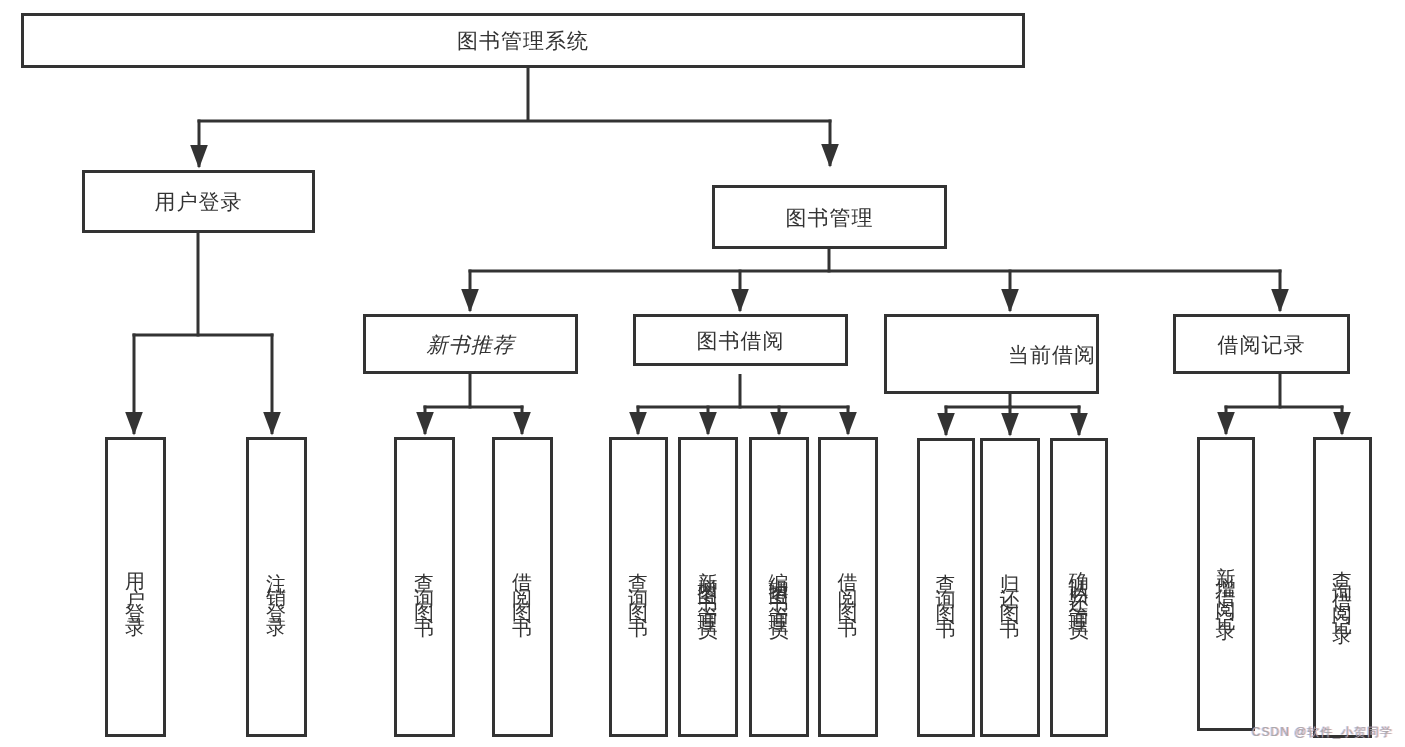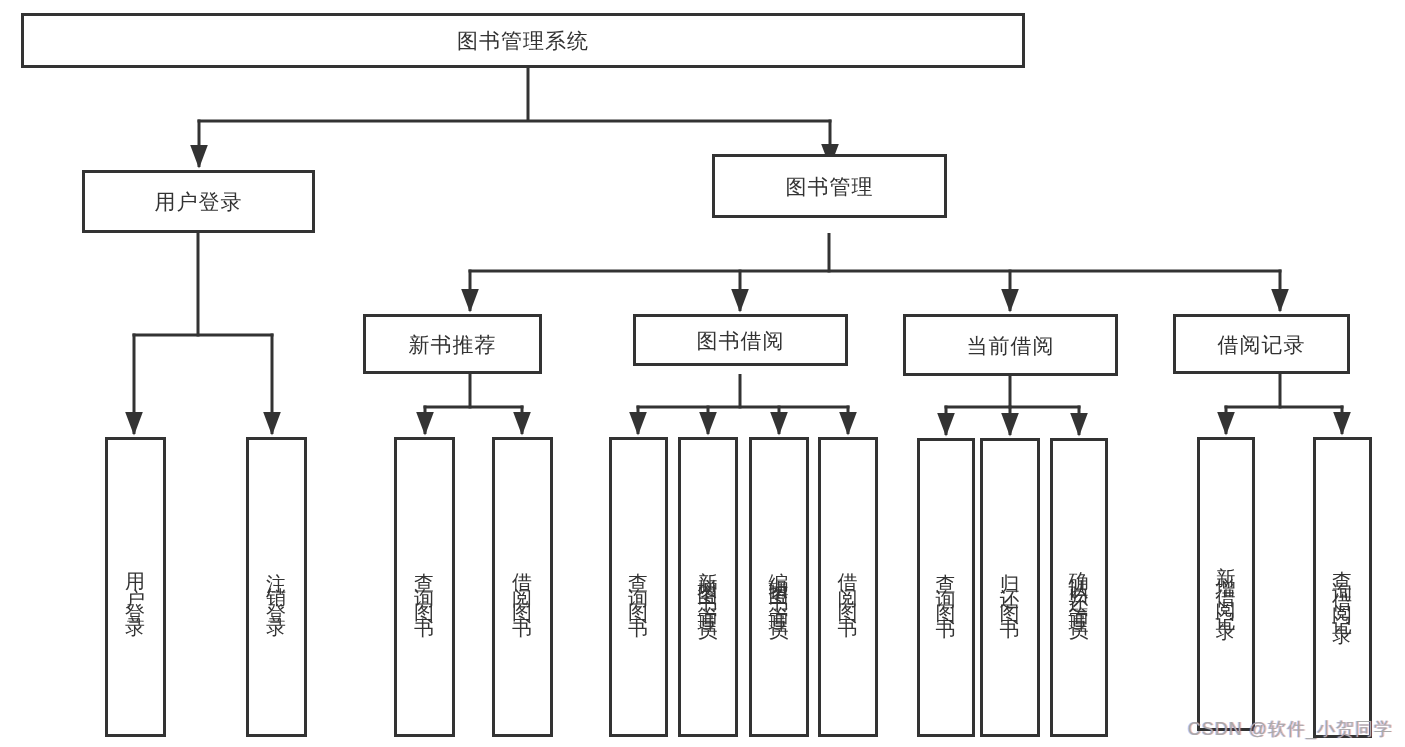--- a/index.html
+++ b/index.html
@@ -37,21 +37,21 @@
     line-height: 1;
   }
   .node.v.ls4 span { letter-spacing: 15px; }
   .node.v.ls6 span { letter-spacing: 11px; }
   .node.v.ls9 span { letter-spacing: 7px; }
   .watermark {
     position: absolute;
     right: 12px;
     bottom: 6px;
     z-index: 3;
-    font-size: 18px;
+    font-size: 12px;
     color: #a9a9a9;
     letter-spacing: 1px;
     text-shadow: 1px 0 0 rgba(222, 90, 90, 0.35), -1px 0 0 rgba(90, 110, 222, 0.35);
     white-space: nowrap;
   }
 </style>
 </head>
 <body>
 
 <div class="canvas">
@@ -106,31 +106,31 @@
     </g>
   </svg>
 
   <div class="node" style="left:21px; top:13px; width:1004px; height:55px;">
     <span>图书管理系统</span>
   </div>
 
   <div class="node" style="left:82px; top:170px; width:233px; height:63px;">
     <span>用户登录</span>
   </div>
-  <div class="node" style="left:712px; top:154px; width:235px; height:64px;">
+  <div class="node" style="left:712px; top:185px; width:235px; height:64px;">
     <span>图书管理</span>
   </div>
 
-  <div class="node" style="left:363px; top:314px; width:179px; height:60px;">
+  <div class="node" style="left:363px; top:314px; width:215px; height:60px;font-style:italic;">
     <span>新书推荐</span>
   </div>
   <div class="node" style="left:633px; top:314px; width:215px; height:52px;">
     <span>图书借阅</span>
   </div>
-  <div class="node" style="left:903px; top:314px; width:215px; height:62px;">
+  <div class="node" style="left:884px; top:314px; width:215px; height:80px;justify-content:flex-end;">
     <span>当前借阅</span>
   </div>
   <div class="node" style="left:1173px; top:314px; width:177px; height:60px;">
     <span>借阅记录</span>
   </div>
 
   <div class="node v ls4" style="left:105px; top:437px; width:61px; height:300px;">
     <span>用户登录</span>
   </div>
   <div class="node v ls4" style="left:246px; top:437px; width:61px; height:300px;">

